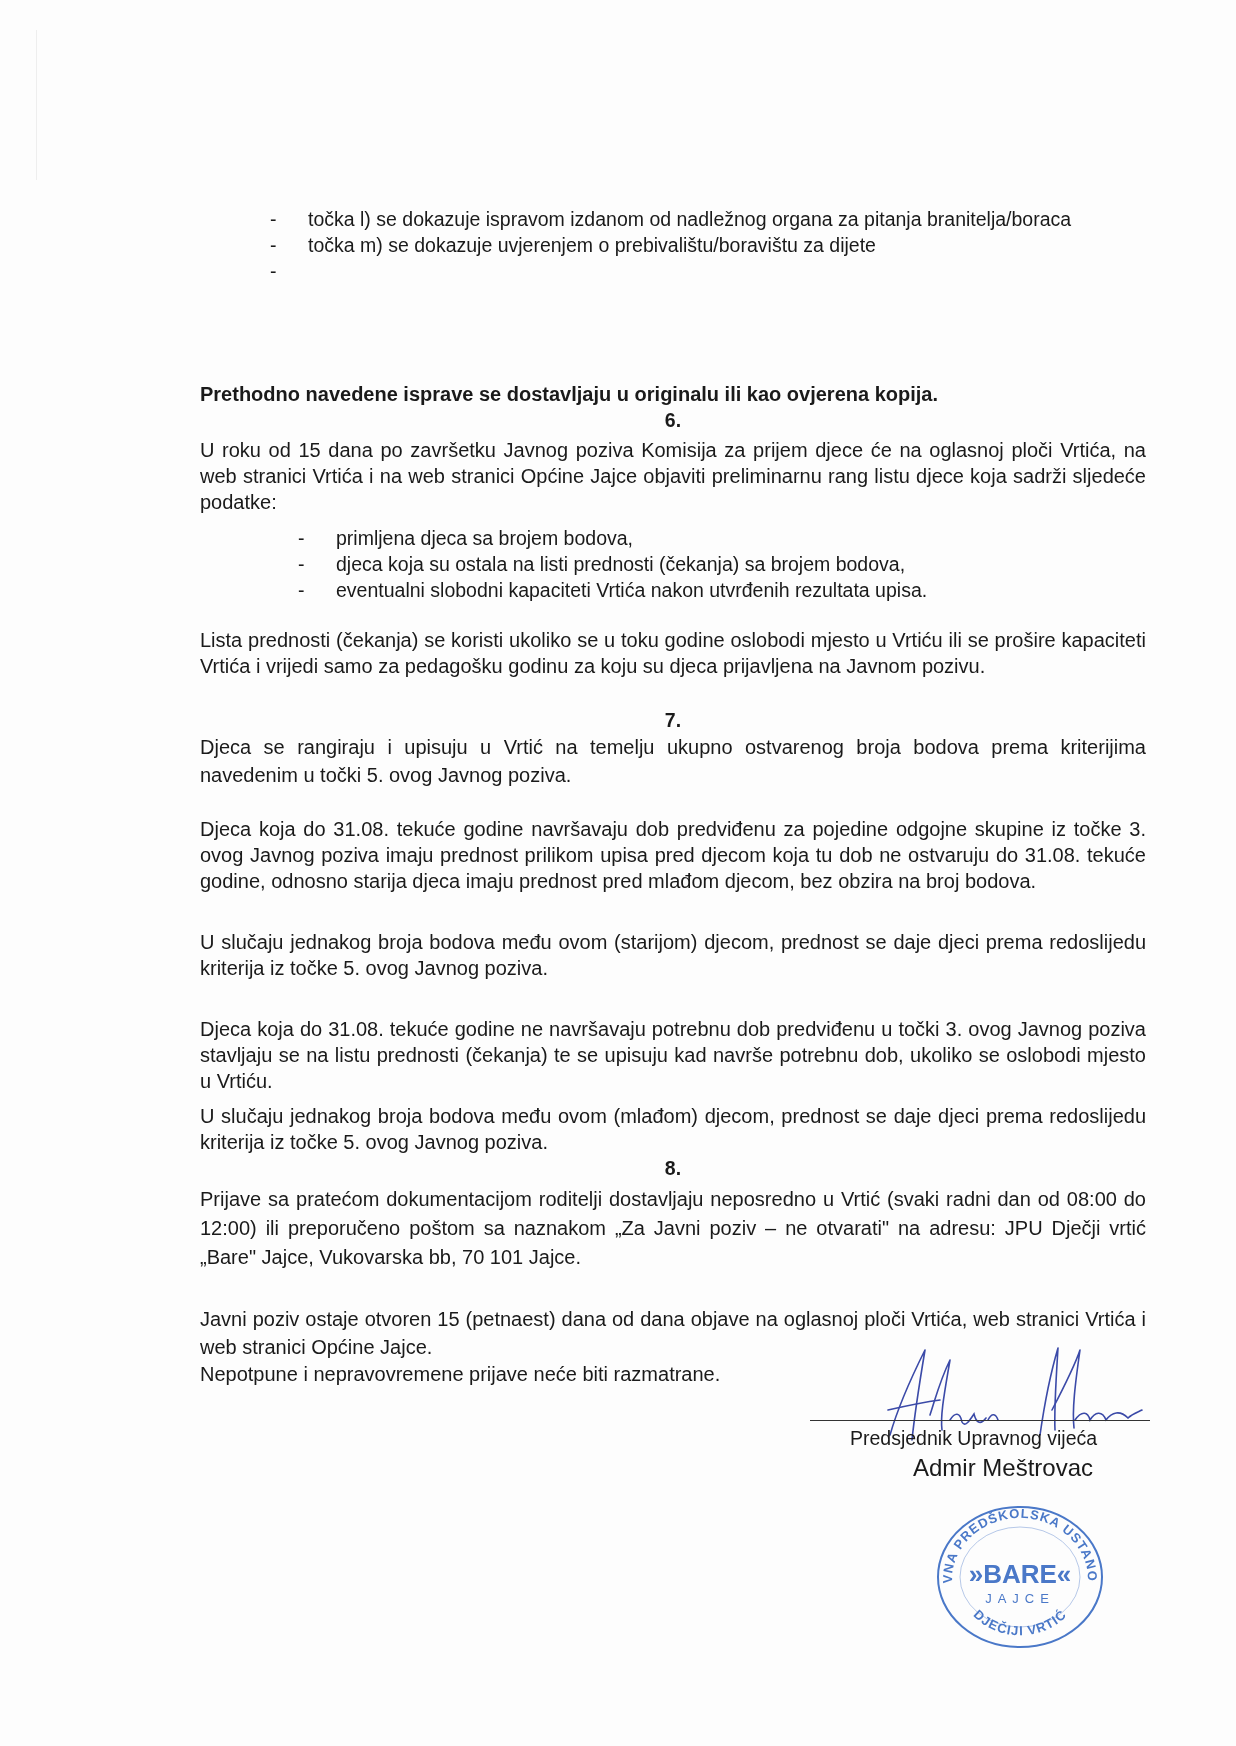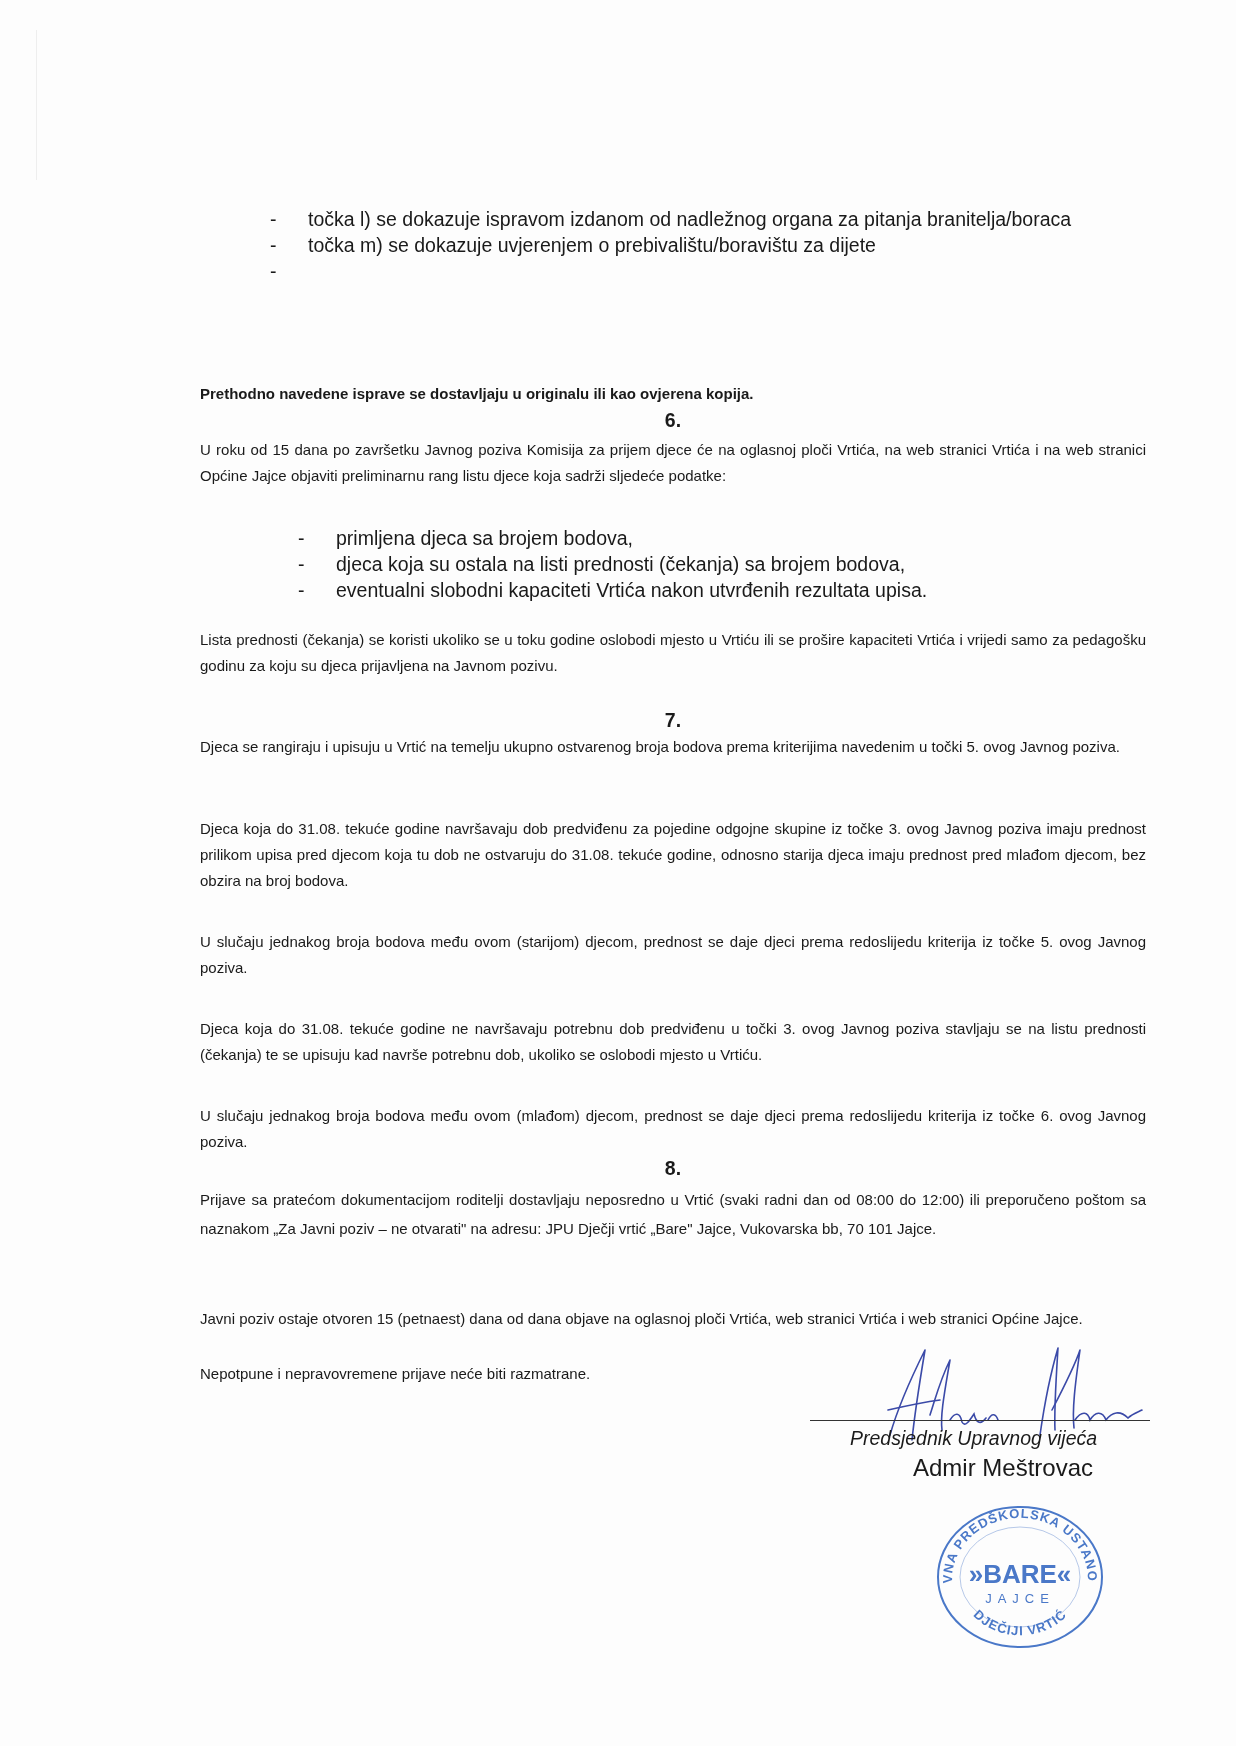--- a/index.html
+++ b/index.html
@@ -1,29 +1,29 @@
 <!DOCTYPE html>
 <html><head>
 <meta charset="utf-8">
 <style>
   html, body { margin: 0; padding: 0; background: #ffffff; }
   body { width: 1236px; height: 1746px; position: relative; overflow: hidden;
          font-family: "Liberation Sans", sans-serif; color: #1a1a1a; }
   .page { position: absolute; left: 0; top: 0; width: 1236px; height: 1746px; background: #fdfdfd; }
   .scan-edge { position: absolute; left: 36px; top: 30px; width: 1px; height: 150px; background: #eeeeee; }
-  .p { position: absolute; left: 200px; width: 946px; font-size: 15px; line-height: 26px;
+  .p { position: absolute; left: 200px; width: 946px; font-size: 20px; line-height: 26px;
        text-align: justify; text-align-last: left; }
   .bullets1 { position: absolute; left: 270px; width: 880px; font-size: 19.5px; line-height: 26px; }
   .bullets1 .li, .bullets2 .li { position: relative; padding-left: 38px; }
   .bullets1 .dash, .bullets2 .dash { position: absolute; left: 0; top: 0; }
   .bullets2 { position: absolute; left: 298px; width: 860px; font-size: 19.5px; line-height: 26px; }
   .bold { font-weight: bold; }
   .secnum { position: absolute; left: 200px; width: 946px; text-align: center; font-size: 19.5px; line-height: 26px; }
   .sig-line { position: absolute; left: 810px; top: 1420px; width: 340px; height: 1px; background: #333; }
-  .sig-title { position: absolute; left: 850px; top: 1425px; font-size: 19.5px; line-height: 26px; white-space: nowrap; font-style: italic; }
+  .sig-title { position: absolute; left: 850px; top: 1425px; font-size: 19.5px; line-height: 26px; white-space: nowrap; }
   .sig-name { position: absolute; left: 913px; top: 1455px; font-size: 24px; line-height: 26px; white-space: nowrap; }
   .signature { position: absolute; left: 870px; top: 1340px; width: 280px; height: 110px; }
   .stamp { position: absolute; left: 930px; top: 1500px; width: 180px; height: 150px; }
 </style>
 </head>
 <body>
 
 <div class="page">
   <div class="scan-edge"></div>
 
@@ -59,21 +59,21 @@
       <span>eventualni slobodni kapaciteti Vrtića nakon utvrđenih rezultata upisa.</span>
     </div>
   </div>
   <div class="p" style="top:627px;">Lista prednosti (čekanja) se koristi ukoliko se u toku godine oslobodi mjesto u Vrtiću ili se prošire kapaciteti Vrtića i vrijedi samo za pedagošku godinu za koju su djeca prijavljena na Javnom pozivu.</div>
 
   <div class="secnum bold" style="top:707px;">7.</div>
   <div class="p" style="top:733px;line-height:28px;">Djeca se rangiraju i upisuju u Vrtić na temelju ukupno ostvarenog broja bodova prema kriterijima navedenim u točki 5. ovog Javnog poziva.</div>
   <div class="p" style="top:816px;">Djeca koja do 31.08. tekuće godine navršavaju dob predviđenu za pojedine odgojne skupine iz točke 3. ovog Javnog poziva imaju prednost prilikom upisa pred djecom koja tu dob ne ostvaruju do 31.08. tekuće godine, odnosno starija djeca imaju prednost pred mlađom djecom, bez obzira na broj bodova.</div>
   <div class="p" style="top:929px;">U slučaju jednakog broja bodova među ovom (starijom) djecom, prednost se daje djeci prema redoslijedu kriterija iz točke 5. ovog Javnog poziva.</div>
   <div class="p" style="top:1016px;">Djeca koja do 31.08. tekuće godine ne navršavaju potrebnu dob predviđenu u točki 3. ovog Javnog poziva stavljaju se na listu prednosti (čekanja) te se upisuju kad navrše potrebnu dob, ukoliko se oslobodi mjesto u Vrtiću.</div>
-  <div class="p" style="top:1103px;">U slučaju jednakog broja bodova među ovom (mlađom) djecom, prednost se daje djeci prema redoslijedu kriterija iz točke 6. ovog Javnog poziva.</div>
+  <div class="p" style="top:1103px;">U slučaju jednakog broja bodova među ovom (mlađom) djecom, prednost se daje djeci prema redoslijedu kriterija iz točke 5. ovog Javnog poziva.</div>
 
   <div class="secnum bold" style="top:1155px;">8.</div>
   <div class="p" style="top:1185px;line-height:29px;">Prijave sa pratećom dokumentacijom roditelji dostavljaju neposredno u Vrtić (svaki radni dan od 08:00 do 12:00) ili preporučeno poštom sa naznakom „Za Javni poziv – ne otvarati" na adresu: JPU Dječji vrtić „Bare" Jajce, Vukovarska bb, 70 101 Jajce.</div>
   <div class="p" style="top:1305px;line-height:28px;">Javni poziv ostaje otvoren 15 (petnaest) dana od dana objave na oglasnoj ploči Vrtića, web stranici Vrtića i web stranici Općine Jajce.</div>
   <div class="p" style="top:1361px;">Nepotpune i nepravovremene prijave neće biti razmatrane.</div>
 
   <svg class="signature" viewBox="0 0 280 110">
     <g fill="none" stroke="#3b4aa8" stroke-width="1.6" stroke-linecap="round">
       <path d="M20 95 C 30 60, 45 30, 55 10 M55 10 C 50 40, 45 70, 42 100"></path>
       <path d="M18 70 C 40 65, 55 62, 70 60"></path>

